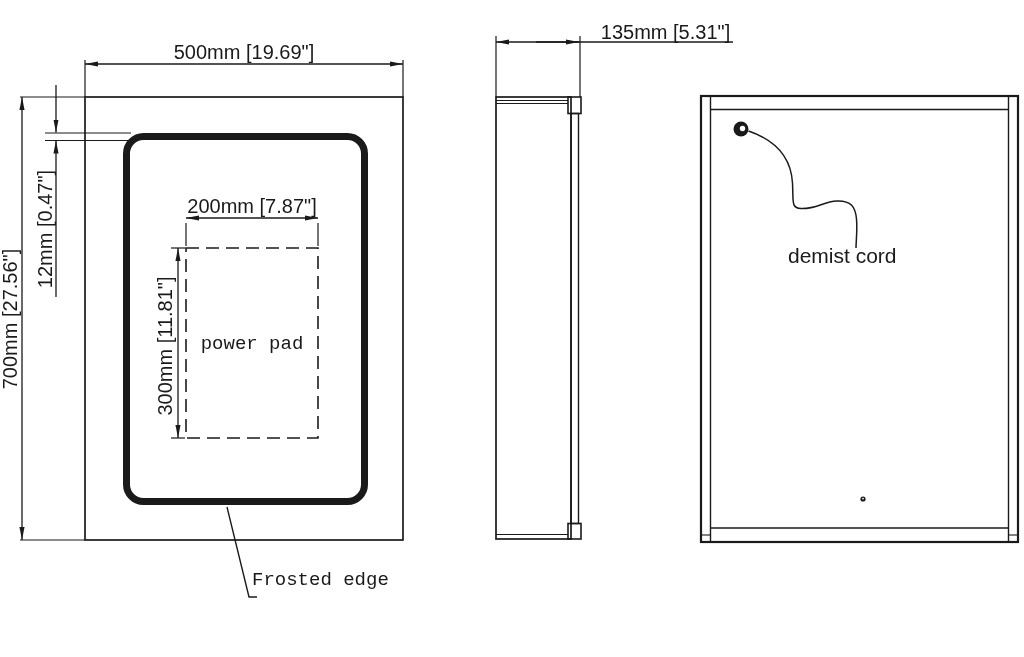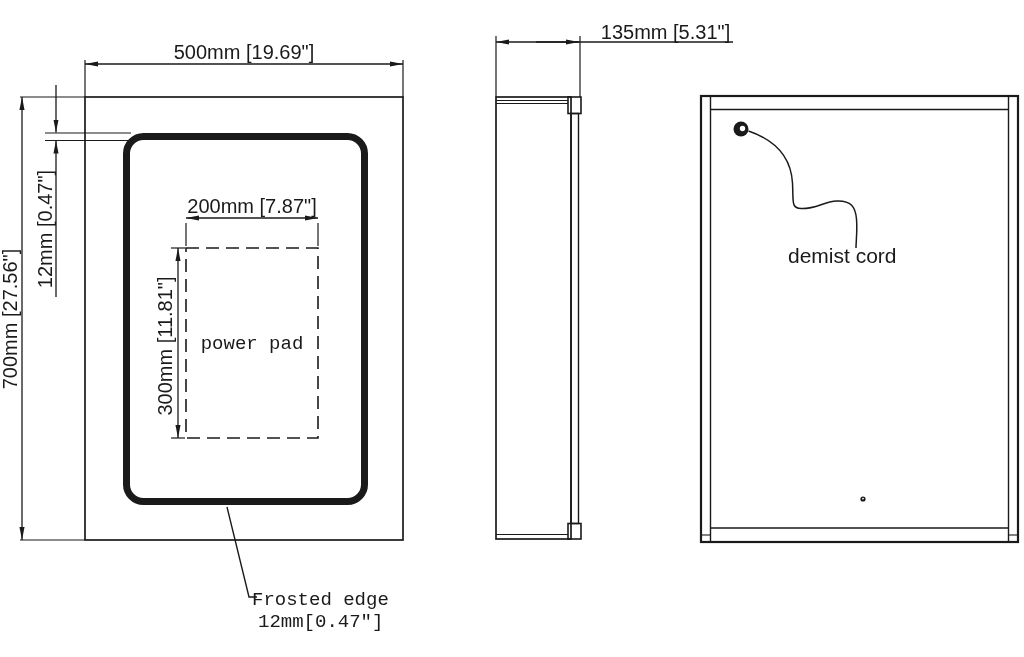--- a/index.html
+++ b/index.html
@@ -105,21 +105,20 @@
   <div class="vlabel" style="left:-75px;top:307px;width:170px;">700mm [27.56"]</div>
 
   <div class="vlabel" style="left:-30px;top:217px;width:150px;">12mm [0.47"]</div>
 
   <div class="lbl center" style="left:186px;top:195px;width:132px;">200mm [7.87"]</div>
 
   <div class="vlabel" style="left:80px;top:334px;width:170px;">300mm [11.81"]</div>
 
   <div class="lbl mono center" style="left:186px;top:333px;width:132px;">power pad</div>
 
-  <div class="lbl mono" style="left:252px;top:589px;">Frosted edge</div>
+  <div class="lbl mono" style="left:252px;top:569px;">Frosted edge</div>
 
-  <div class="lbl mono" style="left:258px;top:611px;">12mm[0.47″]</div>
 
   <div class="lbl center" style="left:588px;top:21px;width:155px;">135mm [5.31"]</div>
 
   <div class="lbl" style="left:788px;top:245px;font-size:21px;">demist cord</div>
 
 </div>
 
 </body></html>

